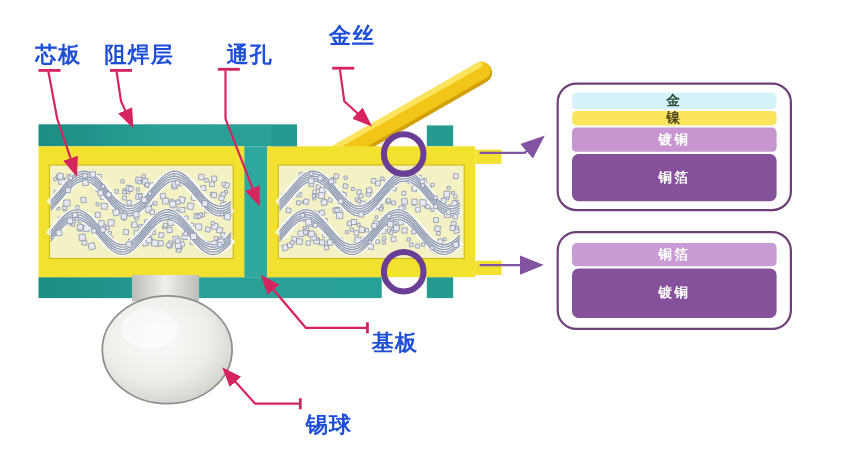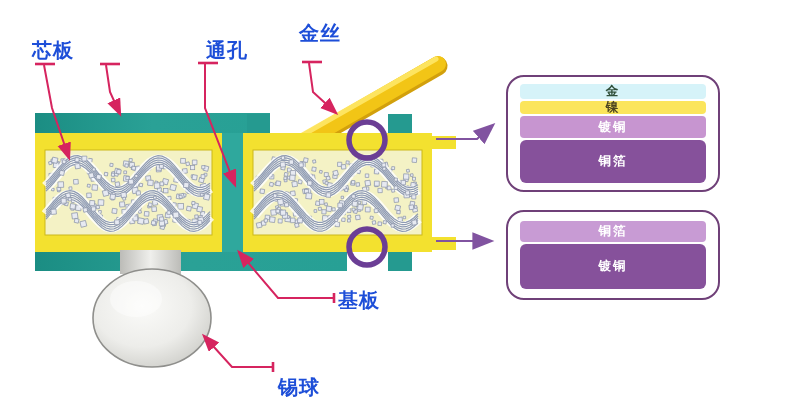--- a/index.html
+++ b/index.html
@@ -527,23 +527,24 @@
       <line x1="302" y1="62" x2="322" y2="62" stroke-width="2.6"></line>
       <polyline points="309,63 313,92 336,113" marker-end="url(#arrowPink)"></polyline>
       <line x1="334" y1="293" x2="334" y2="303" stroke-width="2.6"></line>
       <polyline points="333,298 278,298 239,252" marker-end="url(#arrowPink)"></polyline>
       <line x1="273" y1="362" x2="273" y2="372" stroke-width="2.6"></line>
       <polyline points="272,367 232,367 204,336" marker-end="url(#arrowPink)"></polyline>
     </g>
   </svg>
 
   <div class="diagram-label" style="left:32px;top:39px">芯板</div>
+  <div class="diagram-label" style="left:95px;top:39px">阻焊层</div>
   <div class="diagram-label" style="left:206px;top:39px">通孔</div>
   <div class="diagram-label" style="left:299px;top:22px">金丝</div>
-  <div class="diagram-label" style="left:338px;top:289px">基板</div>
+  <div class="diagram-label" style="left:338px;top:301px">基板</div>
   <div class="diagram-label" style="left:278px;top:376px">锡球</div>
 
   <div class="callout callout-1">
     <div class="layers" style="display: flex; flex-direction: column; gap: 2px;">
         <div class="layer-bar" style="background: rgb(214, 243, 249); color: rgb(47, 79, 58); height: 15px; line-height: 15px;">金</div>
         <div class="layer-bar" style="background: rgb(251, 229, 92); color: rgb(76, 68, 32); height: 13px; line-height: 13px;">镍</div>
         <div class="layer-bar" style="background: rgb(199, 149, 208); color: rgb(255, 255, 255); height: 22px; line-height: 22px;">镀铜</div>
         <div class="layer-bar" style="background: rgb(134, 81, 155); color: rgb(255, 255, 255); height: 43px; line-height: 43px; border-radius: 6px;">铜箔</div>
       </div>
   </div>

